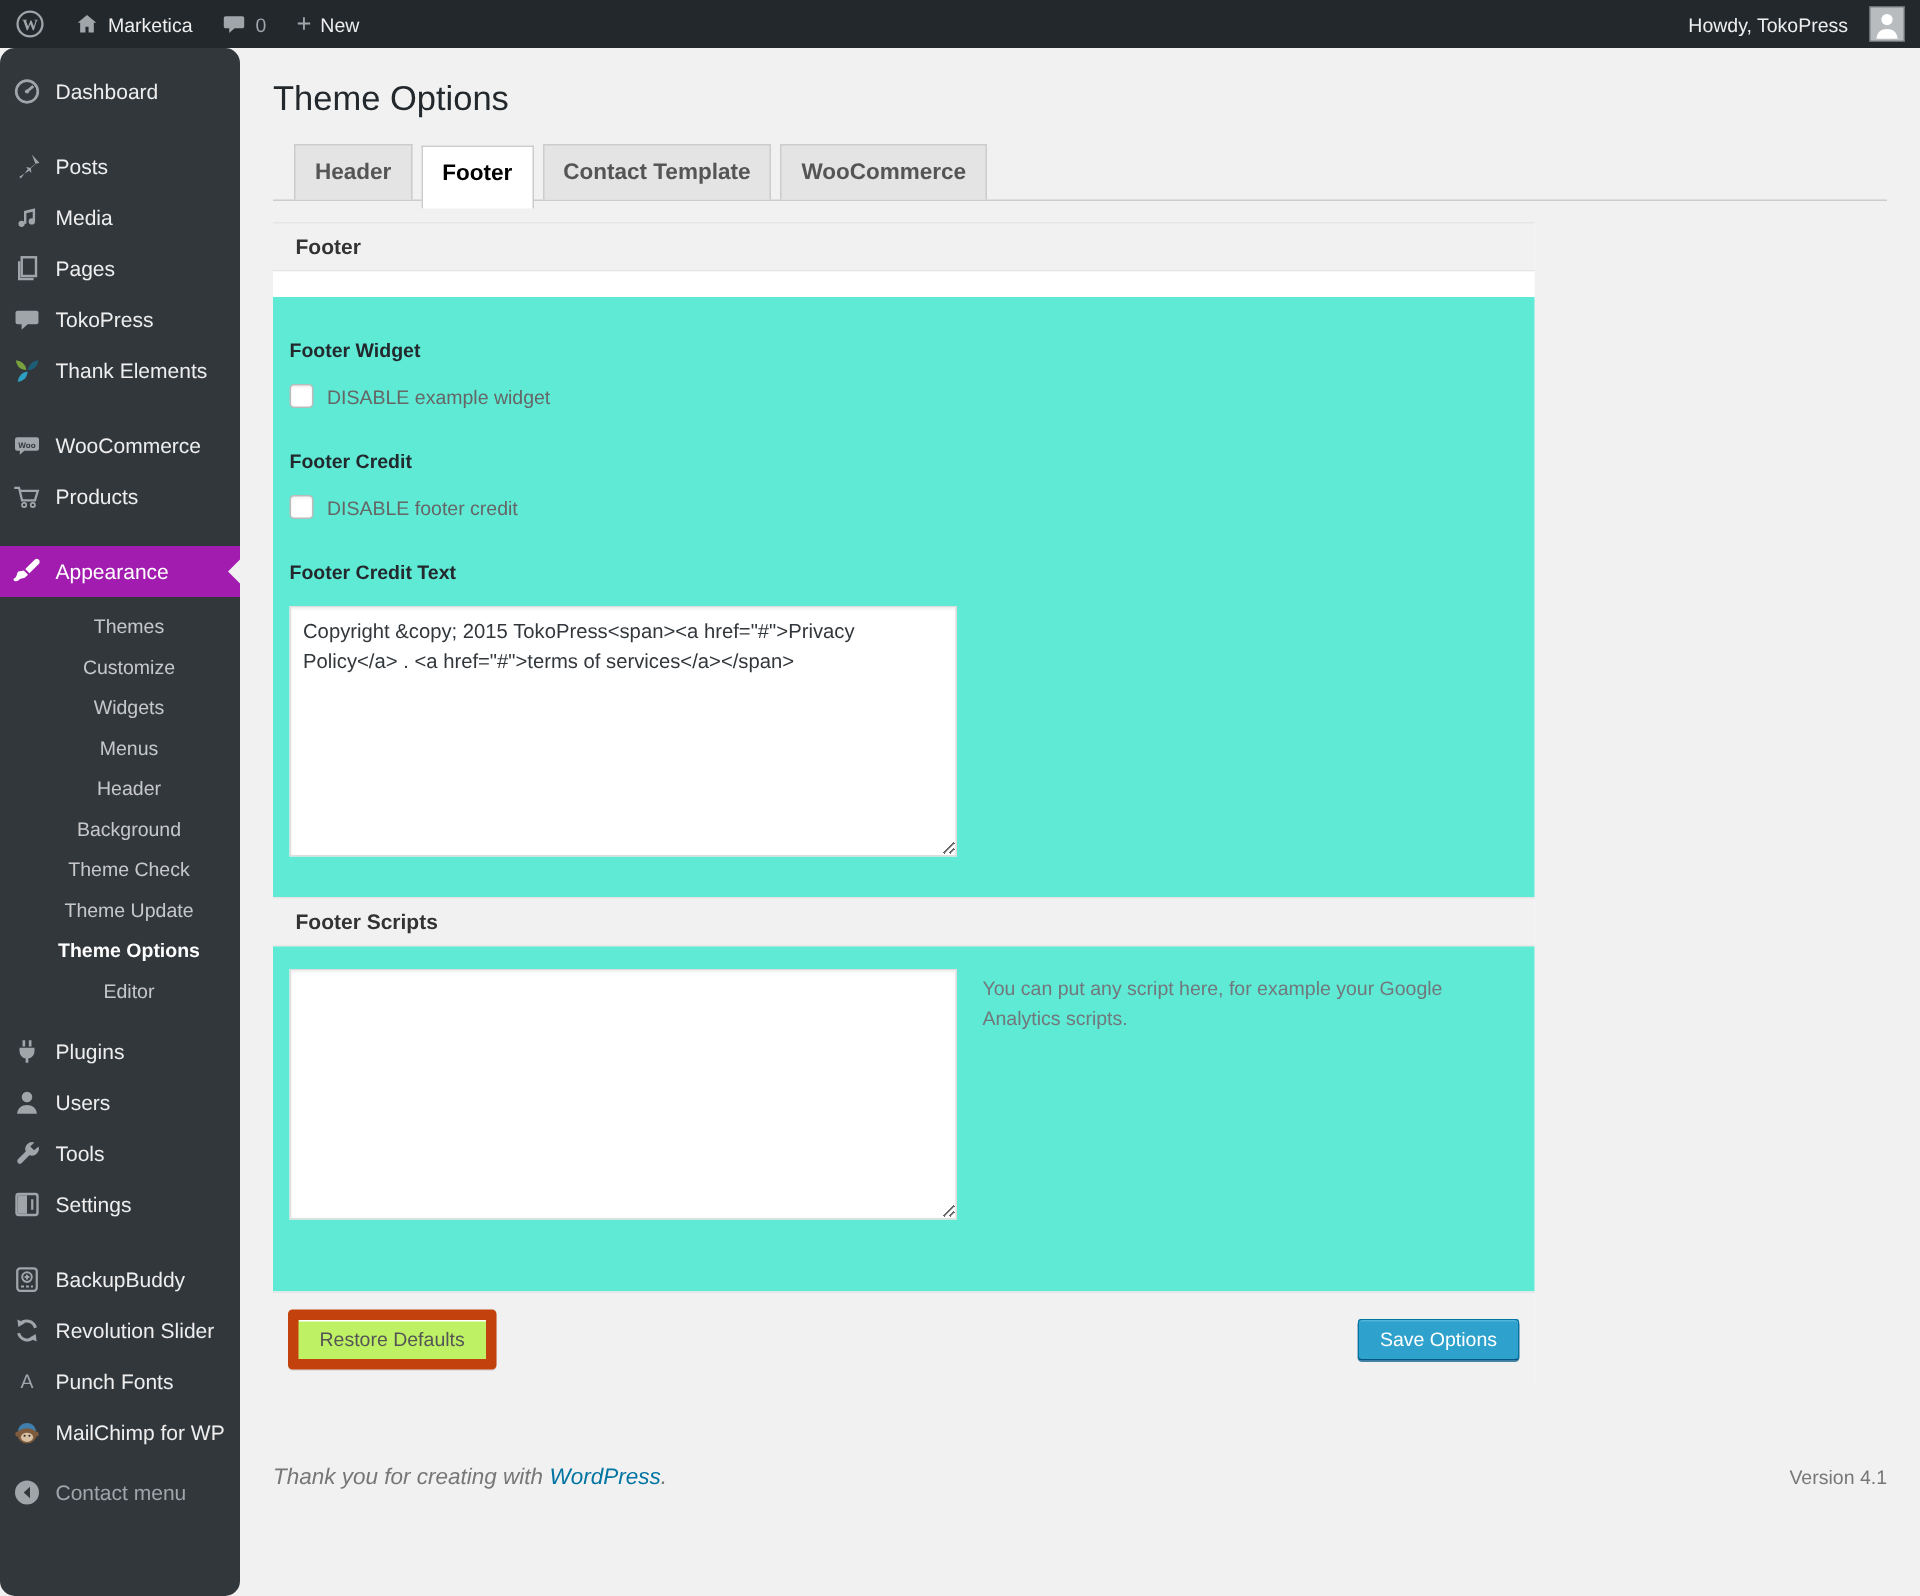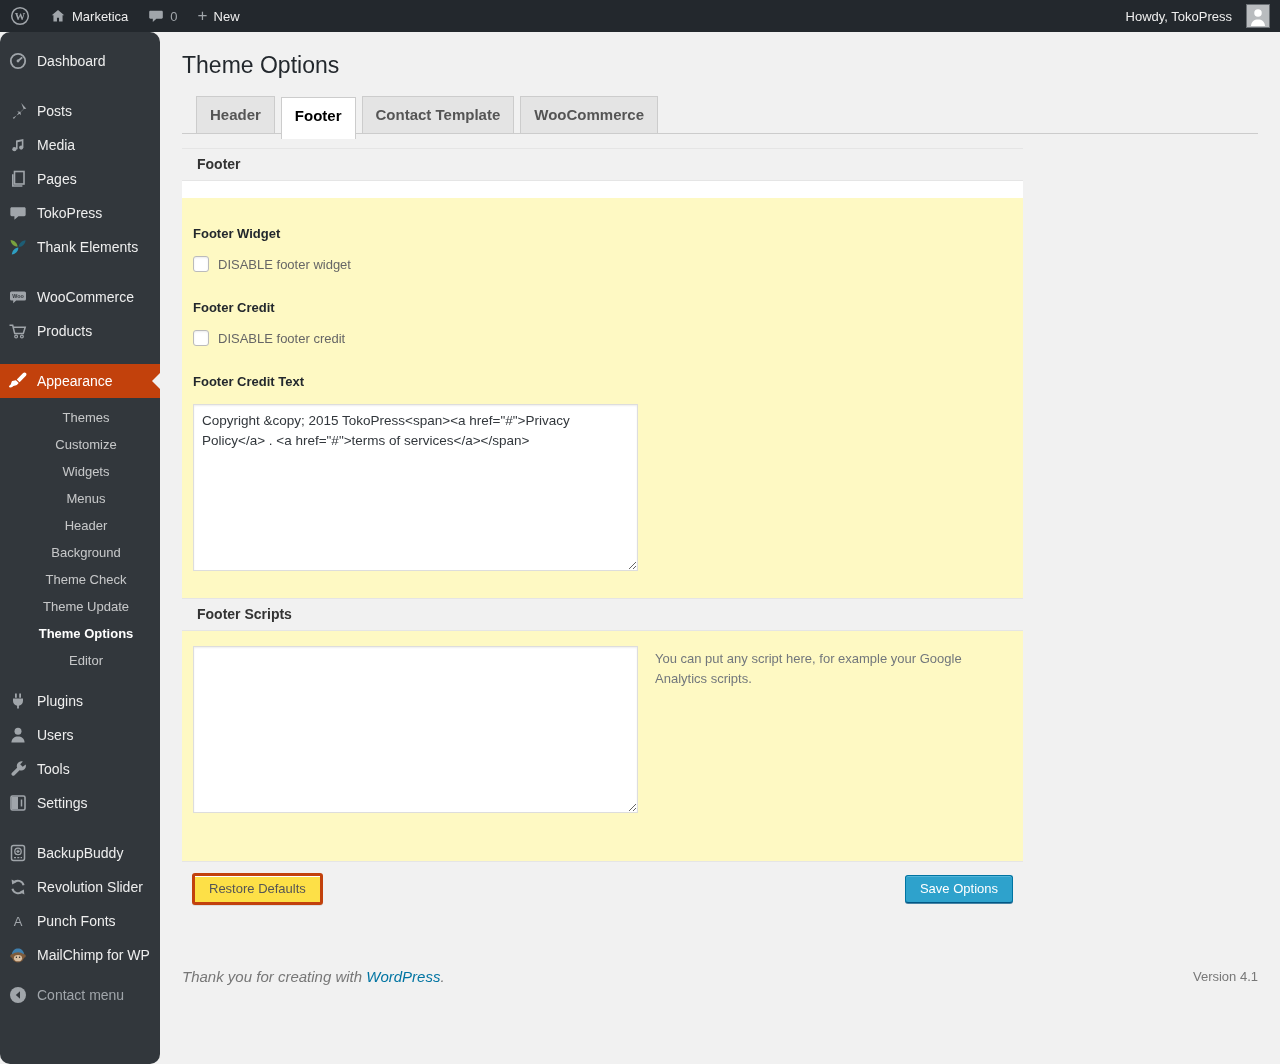--- a/index.html
+++ b/index.html
@@ -21,21 +21,21 @@
   .avatar-box { width:24px; height:24px; margin-left:8px; background:#b9bcbf; border:1px solid #6a6f74; display:flex; align-items:center; justify-content:center; overflow:hidden; }
   
   #sidebar {
     position:absolute; top:32px; left:0; width:160px; height:1032px; background:#32373c; color:#eee;border-radius:10px;
   }
   .menu { padding-top:12px; }
   .menu-item { display:flex; align-items:center; gap:9px; height:34px; padding:0 8px; font-size:14px; color:#eee; cursor:pointer; position:relative; }
   .menu-item .mi { width:20px; height:20px; color:#a0a5aa; display:flex; align-items:center; justify-content:center; flex:none; }
   .menu-sep { height:16px; }
   .menu-sep-sm { height:6px; }
-  .menu-item.active { background:#c2410c; color:#fff; }
+  .menu-item.active { background:#a21caf; color:#fff; }
   .menu-item.active .mi { color:#fff; }
   .menu-item.active::after {
     content:""; position:absolute; right:0; top:50%; margin-top:-8px;
     border-top:8px solid transparent; border-bottom:8px solid transparent; border-right:8px solid #f1f1f1;
   }
   .submenu { padding:6px 0 10px 0;text-align:center; }
   .submenu-item { padding:6px 0 6px 12px; font-size:13px; color:rgba(255,255,255,.72); cursor:pointer; line-height:15px; }
   .submenu-item.current { color:#fff; font-weight:bold; }
   .collapse-label { color:#a0a5aa; }
   
@@ -48,21 +48,21 @@
     cursor:pointer; line-height:20px;
   }
   .nav-tab.active { background:#fff; color:#000; padding-bottom:13px; margin-bottom:-6px; position:relative; z-index:2; }
   
   .panel { width:841px; margin-top:14px; background:#fff; }
   .group-header {
     background:#f1f1f1; border-top:1px solid #e5e5e5; border-bottom:1px solid #e5e5e5;
     padding:8px 15px; font-size:14px; font-weight:bold; color:#333; line-height:15px;
   }
   .group-spacer { height:17px; background:#fff; }
-  .group-content { background:#fef9c3; padding:0 15px 0 11px; }
+  .group-content { background:#5eead4; padding:0 15px 0 11px; }
   .flabel { font-size:13px; font-weight:bold; color:#23282d; padding-top:28px; }
   .checkrow { display:flex; align-items:center; gap:9px; margin-top:15px; cursor:pointer; width:max-content; }
   .checkrow input[type=checkbox] {
     -webkit-appearance:none; appearance:none; width:16px; height:16px; margin:0;
     border:1px solid #bbb; border-radius:3px; background:#fff; box-shadow:inset 0 1px 2px rgba(0,0,0,.08); cursor:pointer;
   }
   .checkrow span { font-size:13px; color:#666; }
   textarea.opt-textarea {
     width:445px; height:167px; margin-top:15px; padding:6px 8px;
     border:1px solid #ddd; background:#fff; color:#32373c;
@@ -74,21 +74,21 @@
   .script-desc { width:310px; margin:18px 0 0 17px; font-size:13px; color:#72777c; line-height:1.55; }
   .scripts-content { padding-bottom:48px; }
   .panel-footer {
     background:#f1f1f1; border-top:1px solid #e5e5e5; padding:11px 10px;
     display:flex; align-items:center; justify-content:space-between;
   }
   .button {
     font-family:"Liberation Sans", sans-serif; font-size:13px; line-height:18px; padding:4px 14px;
     border-radius:3px; cursor:pointer;
   }
-  .button-secondary { background:#fde047; border:3px solid #c2410c; color:#555; box-shadow:inset 0 1px 0 #fff, 0 1px 0 rgba(0,0,0,.08); }
+  .button-secondary { background:#bef264; border:7px solid #c2410c; color:#555; box-shadow:inset 0 1px 0 #fff, 0 1px 0 rgba(0,0,0,.08); }
   .button-primary {
     background:#2ea2cc; border:1px solid; border-color:#0074a2 #0074a2 #005684; color:#fff;
     box-shadow:inset 0 1px 0 rgba(120,200,230,.5), 0 1px 0 rgba(0,86,132,.7);
   }
   
   .page-footer { display:flex; justify-content:space-between; align-items:center; margin-top:52px; padding-bottom:16px; }
   .thanks { font-style:italic; color:#777; font-size:15px; }
   .thanks a { color:#0074a2; text-decoration:none; }
   .version { color:#777; font-size:13px; }
 </style>
@@ -341,21 +341,21 @@
   </div>
 
   <div class="panel">
     <div class="group-header">Footer</div>
     <div class="group-spacer"></div>
 
     <div class="group-content">
       <div class="flabel">Footer Widget</div>
       <label class="checkrow">
         <input type="checkbox" style="">
-        <span>DISABLE footer widget</span>
+        <span>DISABLE example widget</span>
       </label>
 
       <div class="flabel">Footer Credit</div>
       <label class="checkrow">
         <input type="checkbox" style="">
         <span>DISABLE footer credit</span>
       </label>
 
       <div class="flabel">Footer Credit Text</div>
       <div class="credit-area">

